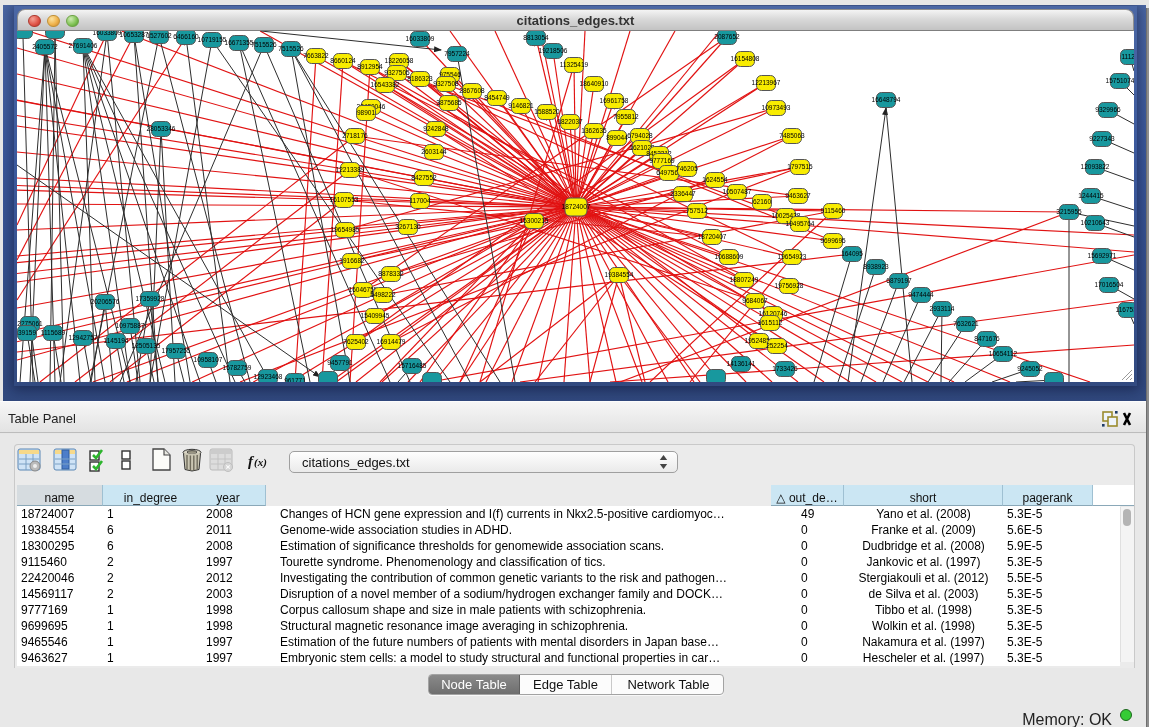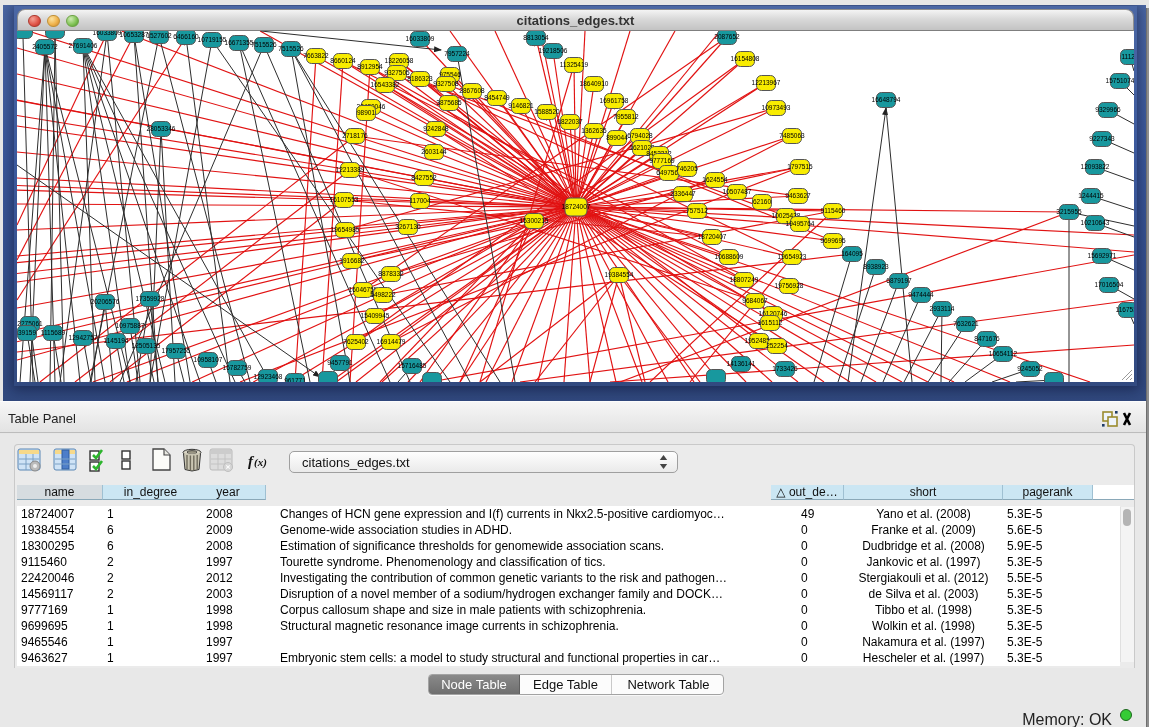--- a/index.html
+++ b/index.html
@@ -22,22 +22,22 @@
  background:linear-gradient(180deg,#f6f6f6,#e3e3e3);border-top:1px solid #fcfcfc;
  border-bottom:1px solid #bcbcbc}
 #tp-head .lbl{position:absolute;left:8px;top:9px;font-size:13px;color:#222}
 #below{position:absolute;left:0;top:434px;width:1146px;height:293px;background:#e8e8e8}
 #panel{position:absolute;left:14px;top:444px;width:1121px;height:224px;
  background:#ebebeb;border:1px solid #c9c9c9;border-radius:4px 4px 0 0;border-bottom:none}
 #combo{position:absolute;left:289px;top:451px;width:389px;height:22px;border:1px solid #9f9f9f;
  border-radius:5px;background:linear-gradient(180deg,#fefefe,#eaeaea);font-size:13px;color:#111;
  padding:3px 0 0 12px}
 #thead{position:absolute;left:17px;top:485px;width:1118px;height:21px;font-size:12px;color:#111}
-.th{position:absolute;top:0;height:15px;background:#cbe6f3;border-right:1px solid #9fc0d2;
- border-bottom:1px solid #8aa8b8;text-align:center;padding-top:0}
+.th{position:absolute;top:0;height:21px;background:#cbe6f3;border-right:1px solid #9fc0d2;
+ border-bottom:1px solid #8aa8b8;text-align:center;padding-top:6px}
 #tbody{position:absolute;left:17px;top:506px;width:1103px;height:160px;background:#fff;
  font-size:12px;color:#000}
 .tr{position:relative;height:16px;white-space:nowrap}
 .c{position:absolute;top:1px;overflow:hidden}
 .c0{left:4px;width:84px}
 .c1{left:90px;width:92px}
 .c2{left:189px;width:71px}
 .c3{left:263px;width:492px}
 .c4{left:784px;width:70px}
 .c5{left:827px;width:159px}
@@ -683,21 +683,21 @@
       <div class="c c1">1</div>
       <div class="c c2">2008</div>
       <div class="c c3">Changes of HCN gene expression and I(f) currents in Nkx2.5-positive cardiomyoc…</div>
       <div class="c c4">49</div>
       <div class="c c5 ctr">Yano et al. (2008)</div>
       <div class="c c6">5.3E-5</div>
     </div>
 <div class="tr">
       <div class="c c0">19384554</div>
       <div class="c c1">6</div>
-      <div class="c c2">2009</div>
+      <div class="c c2">2011</div>
       <div class="c c3">Genome-wide association studies in ADHD.</div>
       <div class="c c4">0</div>
       <div class="c c5 ctr">Franke et al. (2009)</div>
       <div class="c c6">5.6E-5</div>
     </div>
 <div class="tr">
       <div class="c c0">18300295</div>
       <div class="c c1">6</div>
       <div class="c c2">2008</div>
       <div class="c c3">Estimation of significance thresholds for genomewide association scans.</div>
@@ -738,29 +738,30 @@
       <div class="c c2">1998</div>
       <div class="c c3">Corpus callosum shape and size in male patients with schizophrenia.</div>
       <div class="c c4">0</div>
       <div class="c c5 ctr">Tibbo et al. (1998)</div>
       <div class="c c6">5.3E-5</div>
     </div>
 <div class="tr">
       <div class="c c0">9699695</div>
       <div class="c c1">1</div>
       <div class="c c2">1998</div>
-      <div class="c c3">Structural magnetic resonance image currents in schizophrenia.</div>
+      <div class="c c3">Structural magnetic resonance image averaging in schizophrenia.</div>
       <div class="c c4">0</div>
       <div class="c c5 ctr">Wolkin et al. (1998)</div>
       <div class="c c6">5.3E-5</div>
     </div>
 <div class="tr">
       <div class="c c0">9465546</div>
       <div class="c c1">1</div>
       <div class="c c2">1997</div>
+      <div class="c c3">Estimation of the future numbers of patients with mental disorders in Japan base…</div>
       <div class="c c4">0</div>
       <div class="c c5 ctr">Nakamura et al. (1997)</div>
       <div class="c c6">5.3E-5</div>
     </div>
 <div class="tr">
       <div class="c c0">9463627</div>
       <div class="c c1">1</div>
       <div class="c c2">1997</div>
       <div class="c c3">Embryonic stem cells: a model to study structural and functional properties in car…</div>
       <div class="c c4">0</div>

